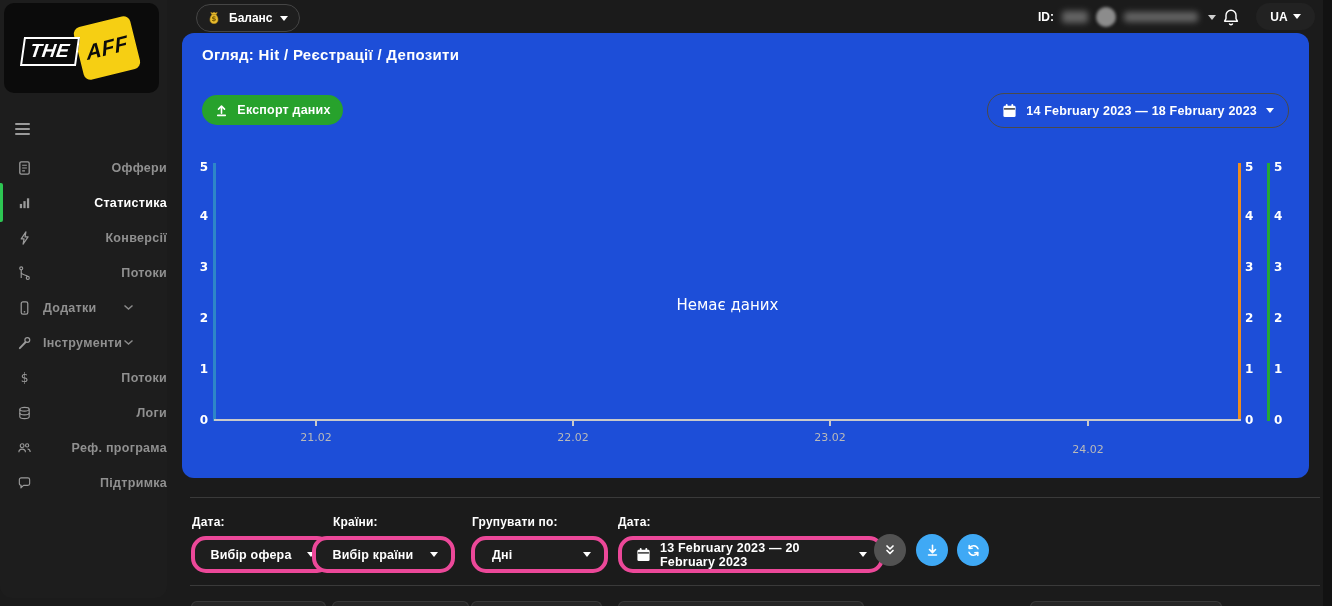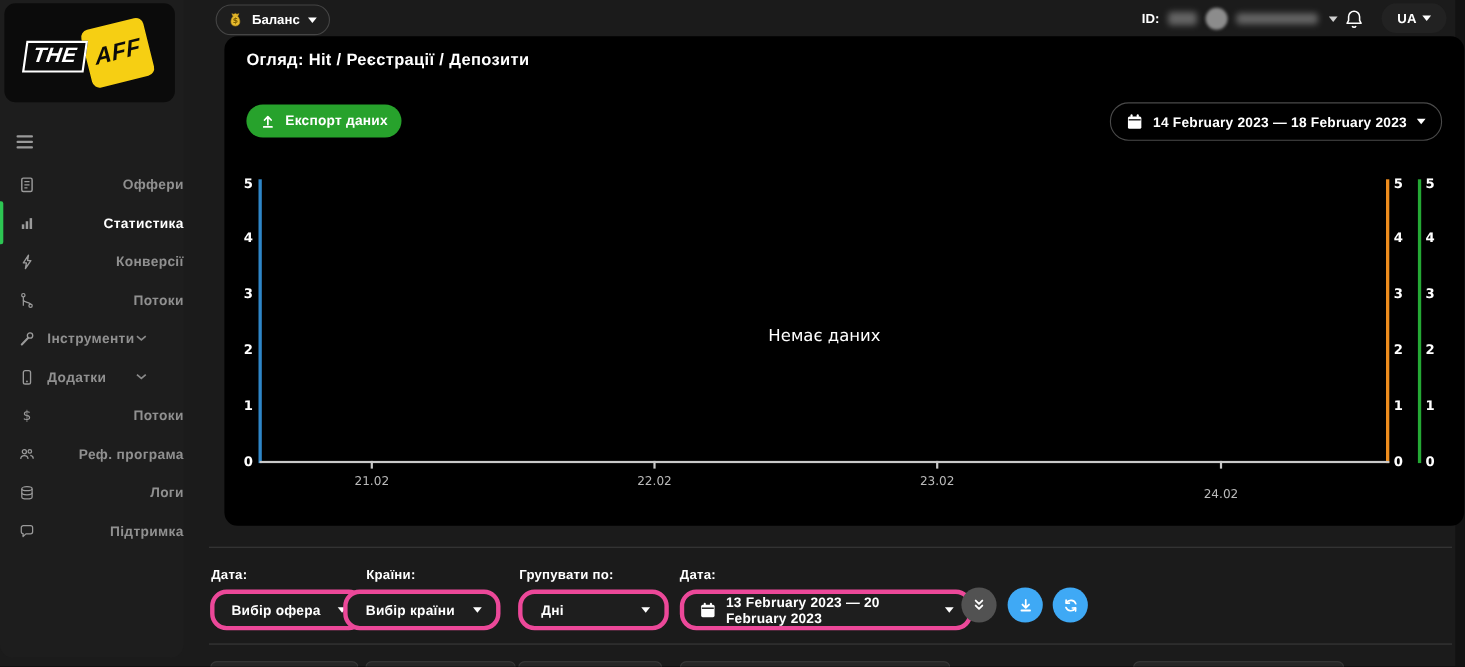--- a/index.html
+++ b/index.html
@@ -34,21 +34,21 @@
   .balance-pill{left:196px;top:4px;height:26px;border:1px solid #454545;border-radius:14px;display:flex;align-items:center;
     padding:0 11px 0 9px;gap:7px;color:#fff;font-size:12px;font-weight:700;cursor:pointer;background:#1e1e1e;}
   .id-group{left:1038px;top:7px;height:20px;display:flex;align-items:center;gap:8px;color:#fff;font-size:12px;font-weight:700;}
   .redact{background:#7d7d7d;border-radius:3px;filter:blur(3px);opacity:.75;}
   .avatar{width:20px;height:20px;border-radius:50%;background:#8c8c8c;filter:blur(1.5px);}
   .bell{left:1220px;top:6px;width:22px;height:22px;display:flex;align-items:center;justify-content:center;cursor:pointer;}
   .lang-pill{left:1256px;top:3px;width:59px;height:27px;background:#222222;border-radius:15px;display:flex;align-items:center;
     justify-content:center;gap:5px;color:#fff;font-size:12px;font-weight:700;cursor:pointer;}
   .caret{width:0;height:0;border-left:4px solid transparent;border-right:4px solid transparent;border-top:5px solid #fff;display:inline-block;}
   
-  .panel{left:204px;top:33px;width:1127px;height:445px;background:#000000;border-radius:12px;}
+  .panel{left:182px;top:33px;width:1127px;height:445px;background:#1d4ed8;border-radius:12px;}
   .panel-title{position:absolute;left:20px;top:13px;color:#fff;font-size:15px;font-weight:700;letter-spacing:.3px;}
   .export-btn{position:absolute;left:20px;top:62px;width:141px;height:30px;background:#27a22c;border:none;border-radius:15px;
     display:flex;align-items:center;justify-content:center;gap:8px;color:#fff;font-size:12.5px;font-weight:700;cursor:pointer;letter-spacing:.2px;}
   .date-pill{position:absolute;height:33px;border:1px solid #4a4a4a;border-radius:17px;display:flex;align-items:center;
     gap:9px;color:#fff;font-size:12.5px;font-weight:700;cursor:pointer;padding:0 14px;background:transparent;letter-spacing:.2px;}
   .date-pill.top{right:20px;top:60px;}
   
   .chart-font{font-family:"DejaVu Sans",sans-serif;}
   .yaxis{position:absolute;top:130px;width:3px;height:258px;}
   .xaxis{position:absolute;left:32px;top:386px;width:1027px;height:2px;background:#c9c9c9;}
@@ -124,73 +124,73 @@
             <path d="M4.5 4.8 v3 c0 2.5 7 2 7 4.2" fill="none" stroke="#9a9a9a" stroke-width="1.2"></path>
             <circle cx="11.5" cy="13.2" r="1.6" fill="none" stroke="#9a9a9a" stroke-width="1.2"></circle>
             <path d="M4.5 7.8 v5.4" fill="none" stroke="#9a9a9a" stroke-width="1.2"></path>
           </svg>
       </span>
       <span class="lbl">Потоки</span>
     </div>
     <div class="nav-item">
       <span class="ico">
         <svg width="15" height="16" viewBox="0 0 16 16">
+            <rect x="4.5" y="1.5" width="7" height="13" rx="1.8" fill="none" stroke="#9a9a9a" stroke-width="1.3"></rect>
+            <circle cx="8" cy="12" r=".9" fill="#9a9a9a"></circle>
+          </svg>
+      </span>
+      <span class="lbl">Додатки</span>
+      <span class="nav-chev">
+        <svg width="11" height="7" viewBox="0 0 11 7">
+            <path d="M1.5 1.5 L5.5 5 L9.5 1.5" fill="none" stroke="#8a8a8a" stroke-width="1.5"></path>
+          </svg>
+      </span>
+    </div>
+    <div class="nav-item">
+      <span class="ico">
+        <svg width="15" height="16" viewBox="0 0 16 16">
             <circle cx="11" cy="4.8" r="2.6" fill="none" stroke="#9a9a9a" stroke-width="1.3"></circle>
             <path d="M3 13.5 L9 7.2" stroke="#9a9a9a" stroke-width="2" stroke-linecap="round"></path>
           </svg>
       </span>
       <span class="lbl">Інструменти</span>
       <span class="nav-chev">
         <svg width="11" height="7" viewBox="0 0 11 7">
             <path d="M1.5 1.5 L5.5 5 L9.5 1.5" fill="none" stroke="#8a8a8a" stroke-width="1.5"></path>
           </svg>
       </span>
     </div>
     <div class="nav-item">
       <span class="ico">
         <svg width="15" height="16" viewBox="0 0 16 16">
-            <rect x="4.5" y="1.5" width="7" height="13" rx="1.8" fill="none" stroke="#9a9a9a" stroke-width="1.3"></rect>
-            <circle cx="8" cy="12" r=".9" fill="#9a9a9a"></circle>
-          </svg>
-      </span>
-      <span class="lbl">Додатки</span>
-      <span class="nav-chev">
-        <svg width="11" height="7" viewBox="0 0 11 7">
-            <path d="M1.5 1.5 L5.5 5 L9.5 1.5" fill="none" stroke="#8a8a8a" stroke-width="1.5"></path>
-          </svg>
-      </span>
-    </div>
-    <div class="nav-item">
-      <span class="ico">
-        <svg width="15" height="16" viewBox="0 0 16 16">
             <text x="8" y="12.5" text-anchor="middle" font-size="13" font-family="DejaVu Sans" fill="#9a9a9a">$</text>
           </svg>
       </span>
       <span class="lbl">Потоки</span>
+    </div>
+    <div class="nav-item">
+      <span class="ico">
+        <svg width="15" height="16" viewBox="0 0 16 16">
+            <ellipse cx="8" cy="4" rx="5" ry="2" fill="none" stroke="#9a9a9a" stroke-width="1.2"></ellipse>
+            <path d="M3 4 v8 c0 1.1 2.2 2 5 2 s5-.9 5-2 V4" fill="none" stroke="#9a9a9a" stroke-width="1.2"></path>
+            <path d="M3 8 c0 1.1 2.2 2 5 2 s5-.9 5-2" fill="none" stroke="#9a9a9a" stroke-width="1.2"></path>
+          </svg>
+      </span>
+      <span class="lbl">Логи</span>
     </div>
     <div class="nav-item">
       <span class="ico">
         <svg width="16" height="16" viewBox="0 0 16 16">
             <circle cx="5.5" cy="5.5" r="2" fill="none" stroke="#9a9a9a" stroke-width="1.2"></circle>
             <path d="M2 12.5 c0-2 1.6-3.3 3.5-3.3 s3.5 1.3 3.5 3.3" fill="none" stroke="#9a9a9a" stroke-width="1.2"></path>
             <circle cx="10.8" cy="5.2" r="1.7" fill="none" stroke="#9a9a9a" stroke-width="1.2"></circle>
             <path d="M11.2 9 c1.8.2 2.9 1.4 2.9 3.2" fill="none" stroke="#9a9a9a" stroke-width="1.2"></path>
           </svg>
       </span>
       <span class="lbl">Реф. програма</span>
-    </div>
-    <div class="nav-item">
-      <span class="ico">
-        <svg width="15" height="16" viewBox="0 0 16 16">
-            <ellipse cx="8" cy="4" rx="5" ry="2" fill="none" stroke="#9a9a9a" stroke-width="1.2"></ellipse>
-            <path d="M3 4 v8 c0 1.1 2.2 2 5 2 s5-.9 5-2 V4" fill="none" stroke="#9a9a9a" stroke-width="1.2"></path>
-            <path d="M3 8 c0 1.1 2.2 2 5 2 s5-.9 5-2" fill="none" stroke="#9a9a9a" stroke-width="1.2"></path>
-          </svg>
-      </span>
-      <span class="lbl">Логи</span>
     </div>
     <div class="nav-item">
       <span class="ico">
         <svg width="15" height="16" viewBox="0 0 16 16">
             <path d="M2.5 4.5 a2 2 0 0 1 2-2 h7 a2 2 0 0 1 2 2 v4 a2 2 0 0 1-2 2 H7 l-2.8 2.6 V10.5 H4.5 a2 2 0 0 1-2-2 Z" fill="none" stroke="#9a9a9a" stroke-width="1.2" stroke-linejoin="round"></path>
           </svg>
       </span>
       <span class="lbl">Підтримка</span>
     </div>
   </div>

